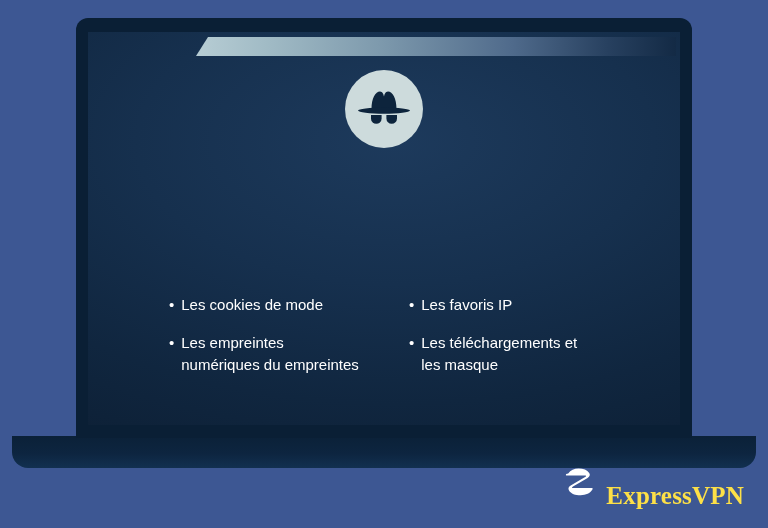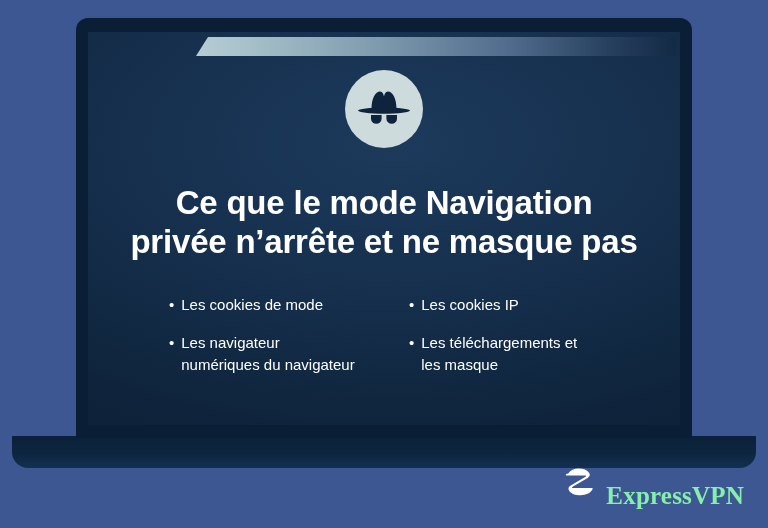--- a/index.html
+++ b/index.html
@@ -128,21 +128,21 @@
   
   #logo {
     position: absolute;
     right: 24px;
     bottom: 18px;
     display: flex;
     align-items: center;
     gap: 10px;
   }
   #logo-text {
-    color: #86efac;
+    color: #fde047;
     font-family: "Liberation Serif", serif;
     font-size: 25px;
     font-weight: bold;
     letter-spacing: 0.2px;
     margin-top: 24px;
   }
 </style>
 </head>
 <body>
 
@@ -164,42 +164,38 @@
 
           <ellipse cx="28" cy="23.6" rx="26" ry="3.1" fill="#0d243c"></ellipse>
 
           <path d="M15 28 H25.6 V31.5 A5.3 5.3 0 0 1 15 31.5 Z" fill="#0d243c"></path>
 
           <path d="M30.4 28 H41 V31.5 A5.3 5.3 0 0 1 30.4 31.5 Z" fill="#0d243c"></path>
         </svg>
       </div>
     </div>
 
-    <div id="title">
-      <span class="title-line">Ce que le mode Navigation</span>
-      <span class="title-line">privée n’arrête et ne masque pas</span>
-    </div>
 
     <div id="bullets">
 
       <div class="bullet-col">
         <div class="bullet-item">
           <span class="bullet-dot">•</span>
           <span class="bullet-text">Les cookies de mode</span>
         </div>
         <div class="bullet-item">
           <span class="bullet-dot">•</span>
-          <span class="bullet-text">Les navigateur numériques du navigateur</span>
+          <span class="bullet-text">Les empreintes numériques du empreintes</span>
         </div>
       </div>
 
       <div class="bullet-col">
         <div class="bullet-item">
           <span class="bullet-dot">•</span>
-          <span class="bullet-text">Les cookies IP</span>
+          <span class="bullet-text">Les favoris IP</span>
         </div>
         <div class="bullet-item">
           <span class="bullet-dot">•</span>
           <span class="bullet-text">Les téléchargements et les masque</span>
         </div>
       </div>
 
     </div>
   </div>
 

